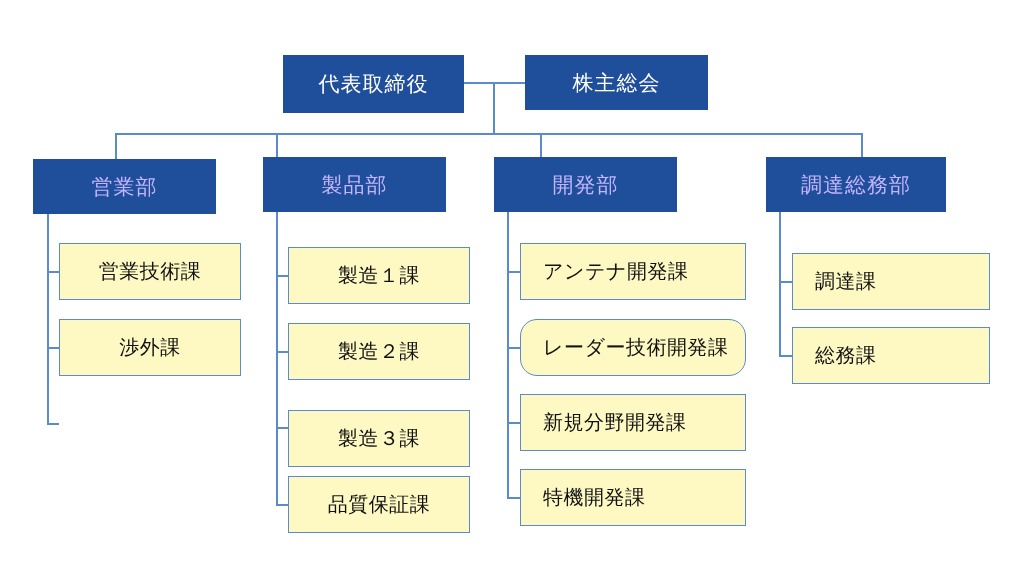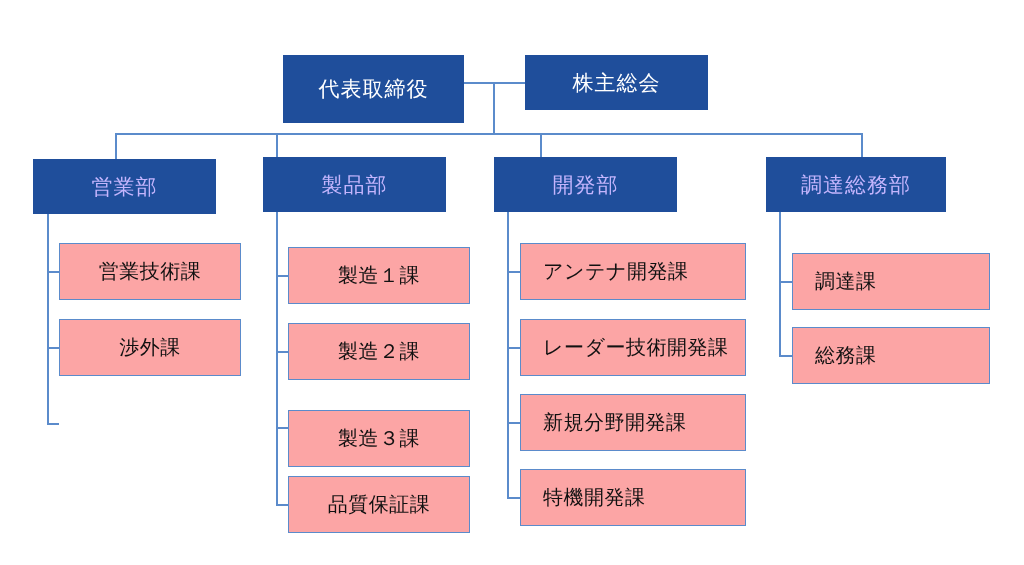--- a/index.html
+++ b/index.html
@@ -25,39 +25,39 @@
 
   .node.dept{
     background:#1F4E9B;
     border:1px solid #1F4E9B;
     color:#c4b5fd;
     justify-content:center;
   }
   .node.dept span{text-align:center;font-size:21px;letter-spacing:1px;}
 
   .node.unit{
-    background:#fca5a5;
+    background:#fef9c3;
     border:1.5px solid #5B8BCB;
     color:#111111;
   }
   .node.unit span{font-size:20px;letter-spacing:.5px;}
   .node.unit.center span{text-align:center;}
   .node.unit.left span{text-align:left;padding-left:22px;}
 
   
   .ln{position:absolute;background:#5B8BCB;}
   .ln.h{height:1.6px;}
   .ln.v{width:1.6px;}
 </style>
 </head>
 <body>
 
 <div id="chart">
 
-  <div class="node exec" style="left:283px;top:55px;width:181px;height:68px;">
+  <div class="node exec" style="left:283px;top:55px;width:181px;height:58px;">
     <span>代表取締役</span>
   </div>
 
   <div class="node exec" style="left:525px;top:55px;width:183px;height:55px;">
     <span>株主総会</span>
   </div>
 
   <div class="ln h" style="left:464px;top:82px;width:61px;"></div>
 
   <div class="ln v" style="left:493px;top:82px;height:52px;"></div>
@@ -118,21 +118,21 @@
 
   <div class="ln v" style="left:507px;top:212px;height:286px;"></div>
   <div class="ln h" style="left:507px;top:271px;width:13px;"></div>
   <div class="ln h" style="left:507px;top:347px;width:13px;"></div>
   <div class="ln h" style="left:507px;top:422px;width:13px;"></div>
   <div class="ln h" style="left:507px;top:497px;width:13px;"></div>
 
   <div class="node unit left" style="left:520px;top:243px;width:226px;height:57px;">
     <span>アンテナ開発課</span>
   </div>
-  <div class="node unit left" style="left:520px;top:319px;width:226px;height:57px;">
+  <div class="node unit left" style="left:520px;top:319px;width:226px;height:57px;border-radius:17px;">
     <span>レーダー技術開発課</span>
   </div>
   <div class="node unit left" style="left:520px;top:394px;width:226px;height:57px;">
     <span>新規分野開発課</span>
   </div>
   <div class="node unit left" style="left:520px;top:469px;width:226px;height:57px;">
     <span>特機開発課</span>
   </div>
 
   <div class="ln v" style="left:779px;top:212px;height:143px;"></div>

